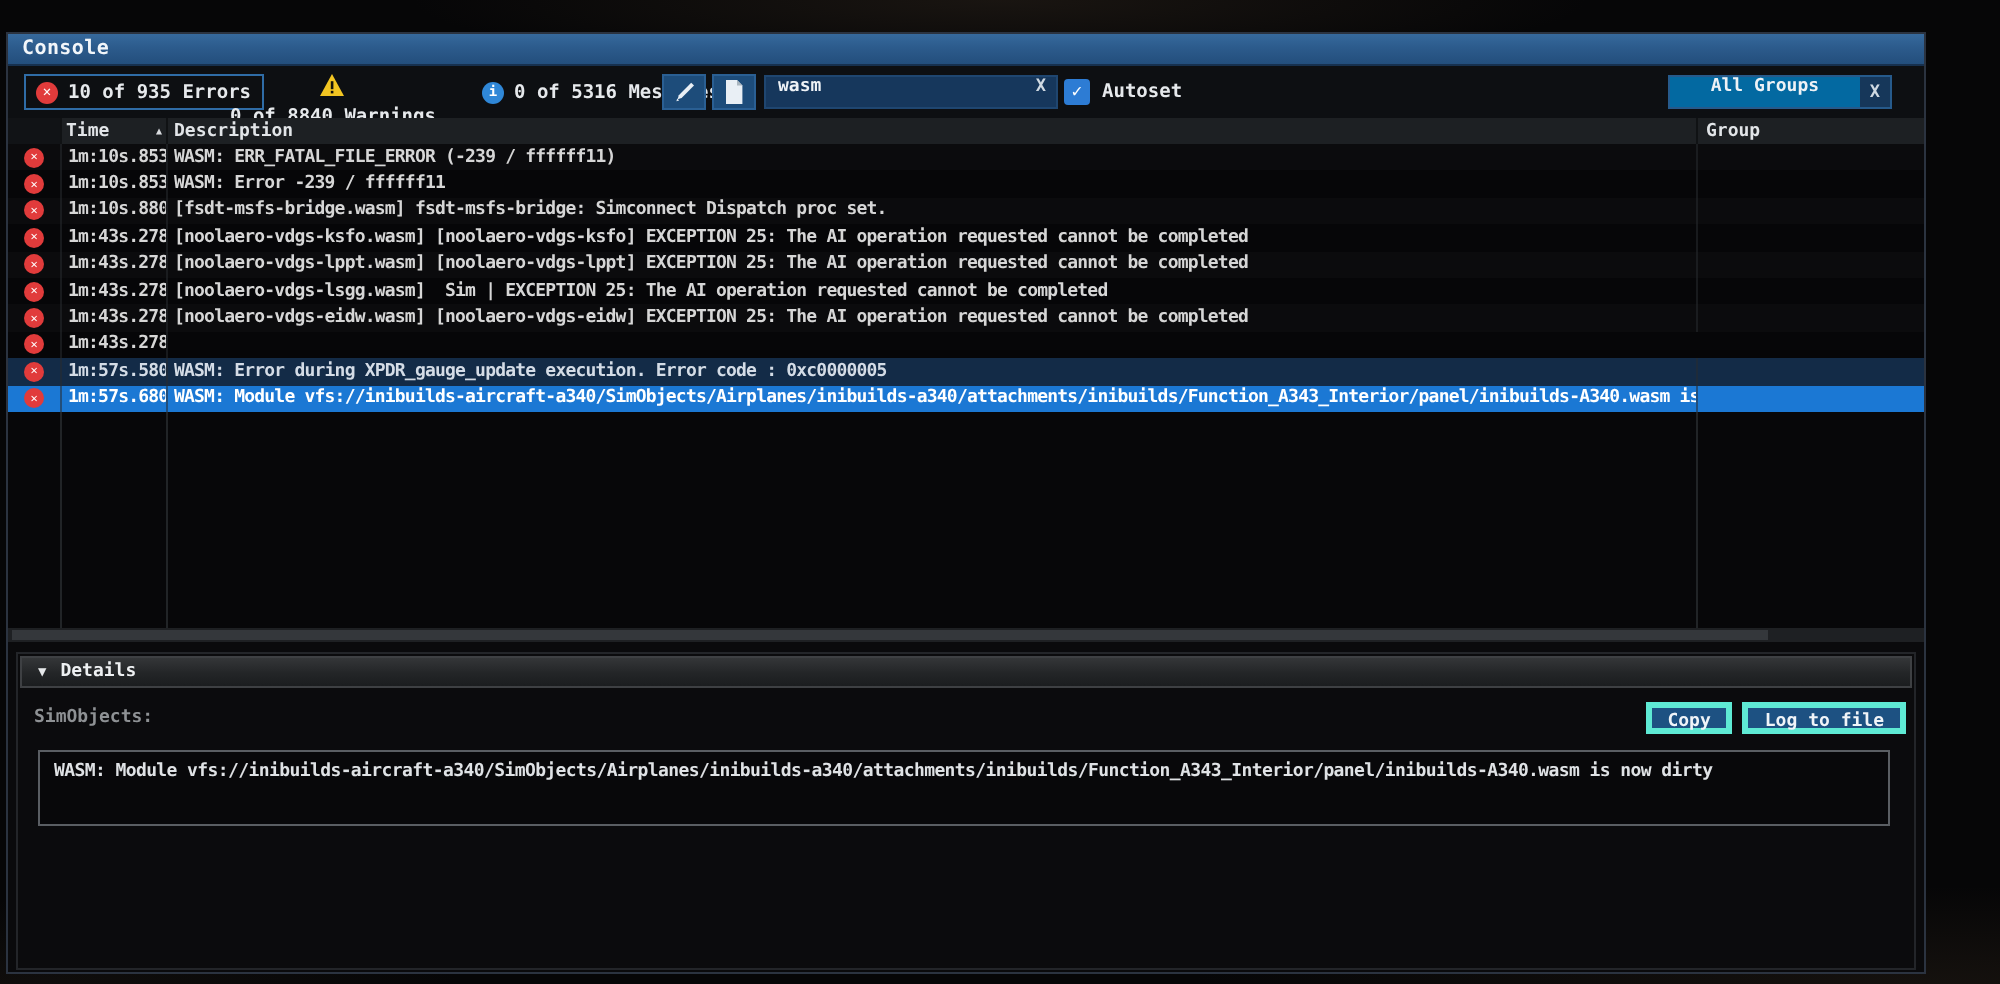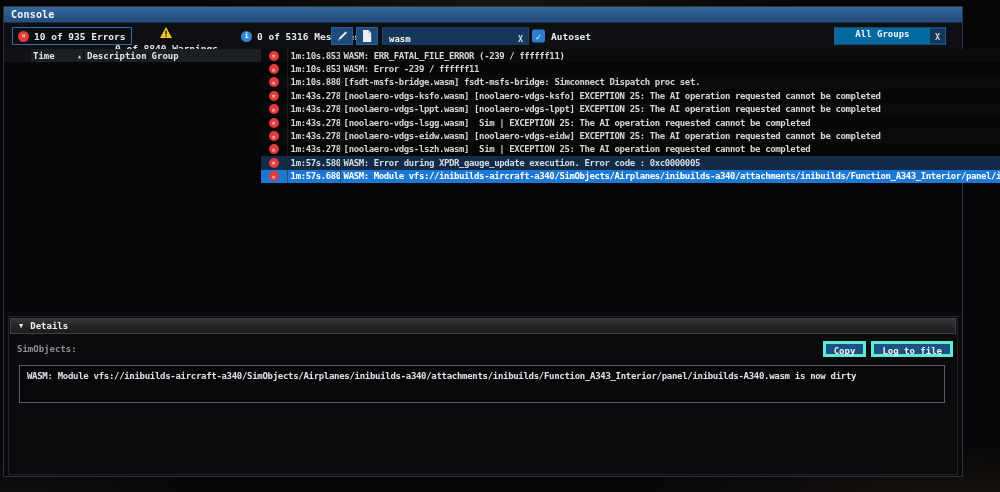--- a/index.html
+++ b/index.html
@@ -7,21 +7,21 @@
   body {
     font-family: "DejaVu Sans Mono", "Liberation Mono", monospace;
     background:
       radial-gradient(420px 50px at 50% 0%, rgba(70,55,40,.30), transparent 70%),
       radial-gradient(520px 70px at 96% 100%, rgba(60,46,32,.28), transparent 70%),
       radial-gradient(300px 60px at 2% 100%, rgba(50,40,30,.22), transparent 70%),
       #060607;
     position:relative;
   }
   .window {
-    position:absolute; left:3px; top:6px; width:960px; height:471px;
+    position:absolute; left:3px; top:16px; width:960px; height:471px;
     background:#0a0a0c; border:1px solid #2b3340;
   }
   
   .titlebar {
     position:absolute; left:0; top:0; right:0; height:16px;
     background:linear-gradient(180deg,#36699c 0%,#2c5b8c 45%,#234e7c 100%);
     border-bottom:1px solid #16304e;
     color:#f2f6fa; font-size:10px; font-weight:bold;
     line-height:15px; padding-left:7px; letter-spacing:.2px;
   }
@@ -40,21 +40,21 @@
     width:11px; height:11px; border-radius:50%; flex:0 0 auto;
     display:flex; align-items:center; justify-content:center;
     font-size:7px; font-weight:bold; color:#fff;
   }
   .tool-btn {
     width:22px; height:18px; background:#1d4c7a; border:1px solid #2a5f93;
     display:flex; align-items:center; justify-content:center; cursor:pointer;
   }
   .search-box {
     left:378px; width:147px; height:17px; background:#16375c;
-    display:flex; align-items:flex-end; border:1px solid #1f4670;
+    display:flex; align-items:flex-start; border:1px solid #1f4670;
   }
   .search-box input {
     flex:1; background:transparent; border:none; outline:none;
     color:#eef2f6; font-size:9px; font-weight:bold; padding:0 6px;
     font-family:inherit;
   }
   .clear-x {
     color:#cfd9e2; font-size:8.5px; font-weight:bold; padding:0 5px; cursor:pointer;
   }
   .autoset { left:528px; display:flex; align-items:center; gap:6px; }
@@ -68,21 +68,21 @@
     left:830px; width:112px; height:17px; background:#0369a1;
     display:flex; border:1px solid #265a8b; cursor:pointer;
   }
   .groups-label {
     flex:1; text-align:center; color:#eef2f6; font-size:9px; font-weight:bold;
   }
   .groups-dd .clear-x { background:#16375a; height:100%; display:flex; align-items:center; }
   
   .table-area {
     position:absolute; left:0; top:42px; right:0; height:262px;
-    display:flex; flex-direction:row; background:#070709;
+    display:flex; flex-direction:column; background:#070709;
   }
   .thead { display:flex; height:13px; flex:0 0 13px; font-size:9px; font-weight:bold; color:#e2e5e8; }
   .th { background:#1d2023; border-right:1px solid #101214; display:flex; align-items:center; }
   .th-icon { width:27px; background:#111316; }
   .th-time { width:53px; padding-left:2px; justify-content:space-between; }
   .sort-arrow { font-size:5px; color:#d8dbde; padding-right:2px; }
   .th-desc { flex:1; padding-left:3px; }
   .th-group { width:113px; padding-left:4px; border-right:none; }
   .rows { flex:0 0 auto; }
   .log-row {
@@ -260,21 +260,20 @@
       </div>
         <div class="log-row">
         <div class="cell c-icon"><span class="err-dot"><span>✕</span></span></div>
         <div class="cell c-time">1m:43s.278m</div>
         <div class="cell c-desc">[noolaero-vdgs-eidw.wasm] [noolaero-vdgs-eidw] EXCEPTION 25: The AI operation requested cannot be completed</div>
         <div class="cell c-group"></div>
       </div>
         <div class="log-row">
         <div class="cell c-icon"><span class="err-dot"><span>✕</span></span></div>
         <div class="cell c-time">1m:43s.278m</div>
-        <div class="cell c-desc">[noolaero-vdgs-lszh.wasm]  Sim | EXCEPTION 25: The AI operation requested cannot be completed</div>
         <div class="cell c-group"></div>
       </div>
         <div class="log-row row-dim">
         <div class="cell c-icon"><span class="err-dot"><span>✕</span></span></div>
         <div class="cell c-time">1m:57s.580m</div>
         <div class="cell c-desc">WASM: Error during XPDR_gauge_update execution. Error code : 0xc0000005</div>
         <div class="cell c-group"></div>
       </div>
         <div class="log-row row-selected">
         <div class="cell c-icon"><span class="err-dot"><span>✕</span></span></div>

